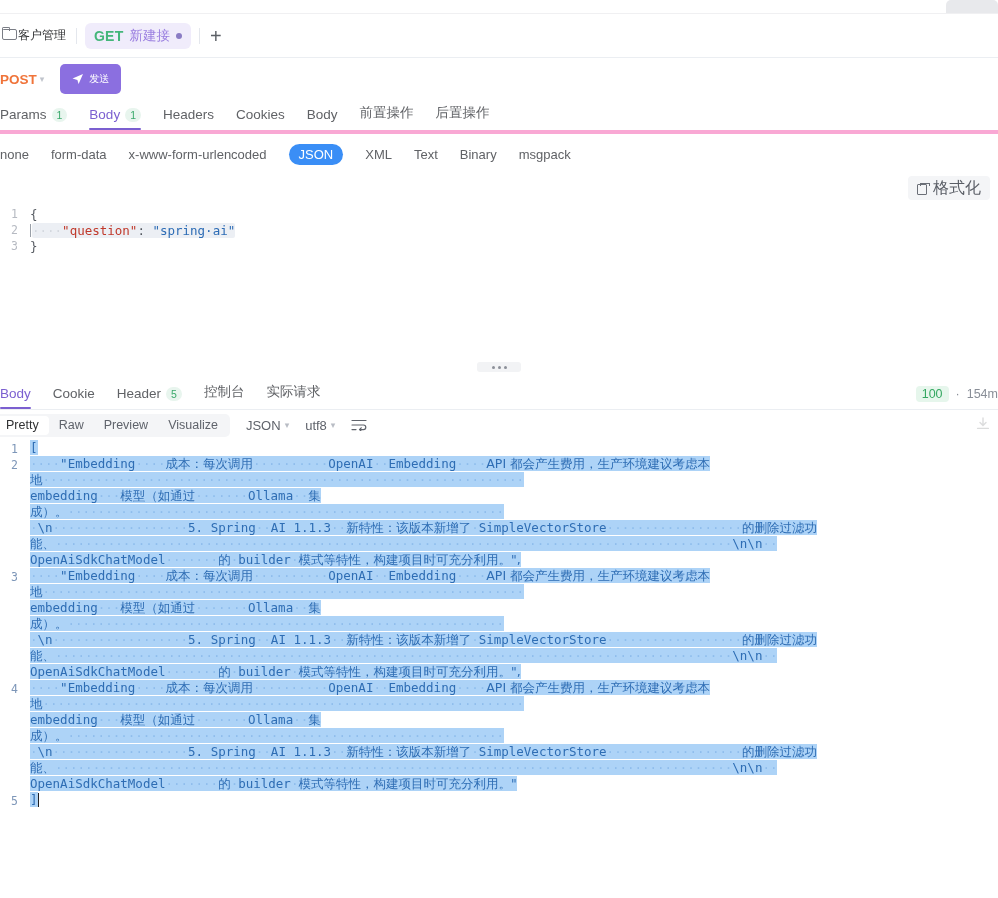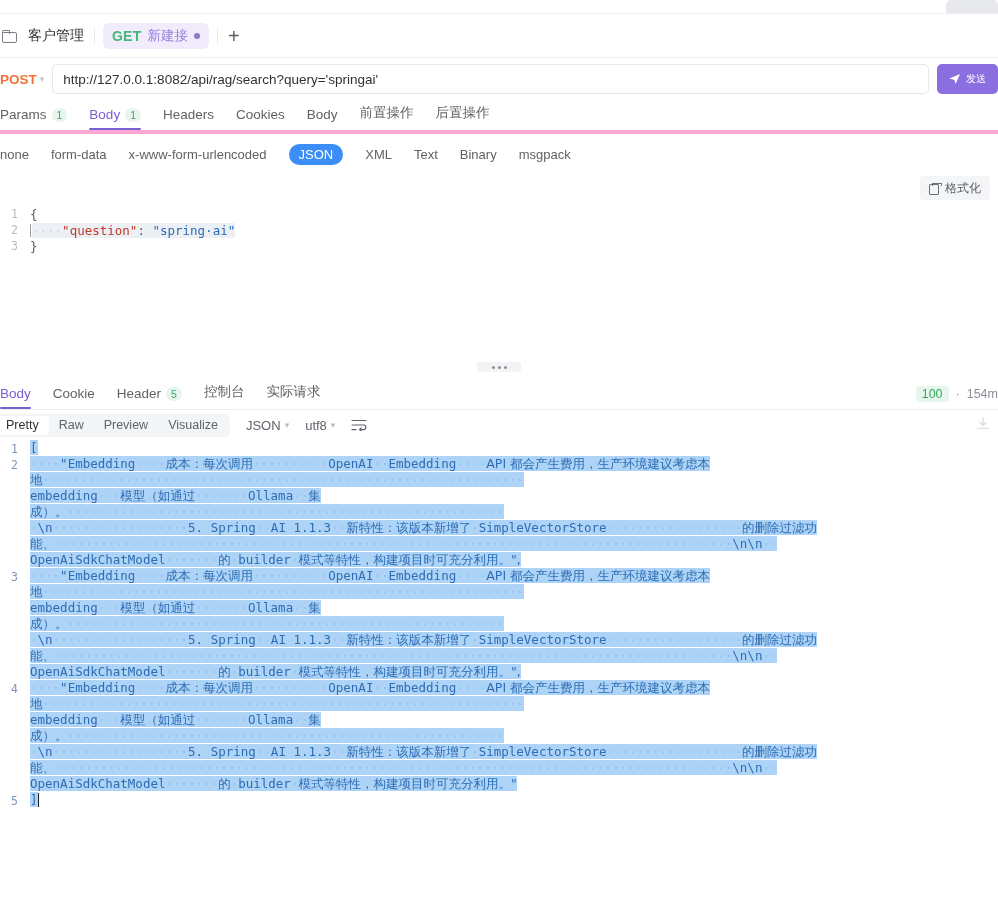--- a/index.html
+++ b/index.html
@@ -32,22 +32,22 @@
   
   .tabbar {
     height: 44px;
     display: flex;
     align-items: center;
     padding-left: 0;
     border-bottom: 1px solid #ebeef2;
     background:#fff;
   }
   .collection {
-    display:flex; align-items:center; gap:12px;
-    font-size: 14px; color:#303133;
+    display:flex; align-items:flex-start; gap:2px;
+    font-size: 12px; color:#303133;
     padding: 0 10px 0 2px;
     white-space: nowrap;
   }
   .folder-ic { display:inline-block; width:14px; height:12px; position:relative; }
   .folder-ic::before {
     content:""; position:absolute; left:0; top:2px; width:13px; height:9px;
     border:1.3px solid #7a7d85; border-radius:1.5px 2px 2px 2px;
   }
   .folder-ic::after {
     content:""; position:absolute; left:0; top:0px; width:6px; height:3px;
@@ -159,21 +159,21 @@
     border-radius:11px; padding:3px 10px;
     margin-right:22px;
   }
 
   
   .fmtrow { height:32px; position:relative; }
   .fmtbtn {
     position:absolute; right:8px; top:2px;
     background:#f4f5f7; border-radius:4px;
     height:24px; display:flex; align-items:center; gap:5px;
-    padding: 0 9px; font-size:12px; color:#5a5e66;
+    padding: 0 9px; font-size:16px; color:#5a5e66;
     cursor:pointer;
   }
   .copy-ic { display:inline-block; width:11px; height:11px; position:relative; }
   .copy-ic::before {
     content:""; position:absolute; left:0; top:1px; width:8px; height:9px;
     border:1.2px solid #6b6f77; border-radius:1px;
   }
   .copy-ic::after {
     content:""; position:absolute; left:3px; top:0; width:8px; height:2px;
     border:1.2px solid #6b6f77; border-bottom:none;
@@ -307,21 +307,20 @@
   </div>
   <div class="tabdiv"></div>
   <div class="plus">+</div>
 </div>
 
 <div class="urlrow">
   <div class="method">
     <span>POST</span>
     <span class="cv">▾</span>
   </div>
-  <div class="urlbox" title="http://127.0.0.1:8082/api/rag/search?query='springai'">http://127.0.0.1:8082/api/rag/search?query='springai'</div>
   <div class="sendbtn">
     <svg class="plane" viewBox="0 0 12 12">
       <path d="M0.5 5.6 L11 1 L6.6 11 L5.4 7 Z" fill="#ffffff"></path>
     </svg>
     <span>发送</span>
   </div>
 </div>
 
 <div class="reqtabs">
   <div class="rtab">

